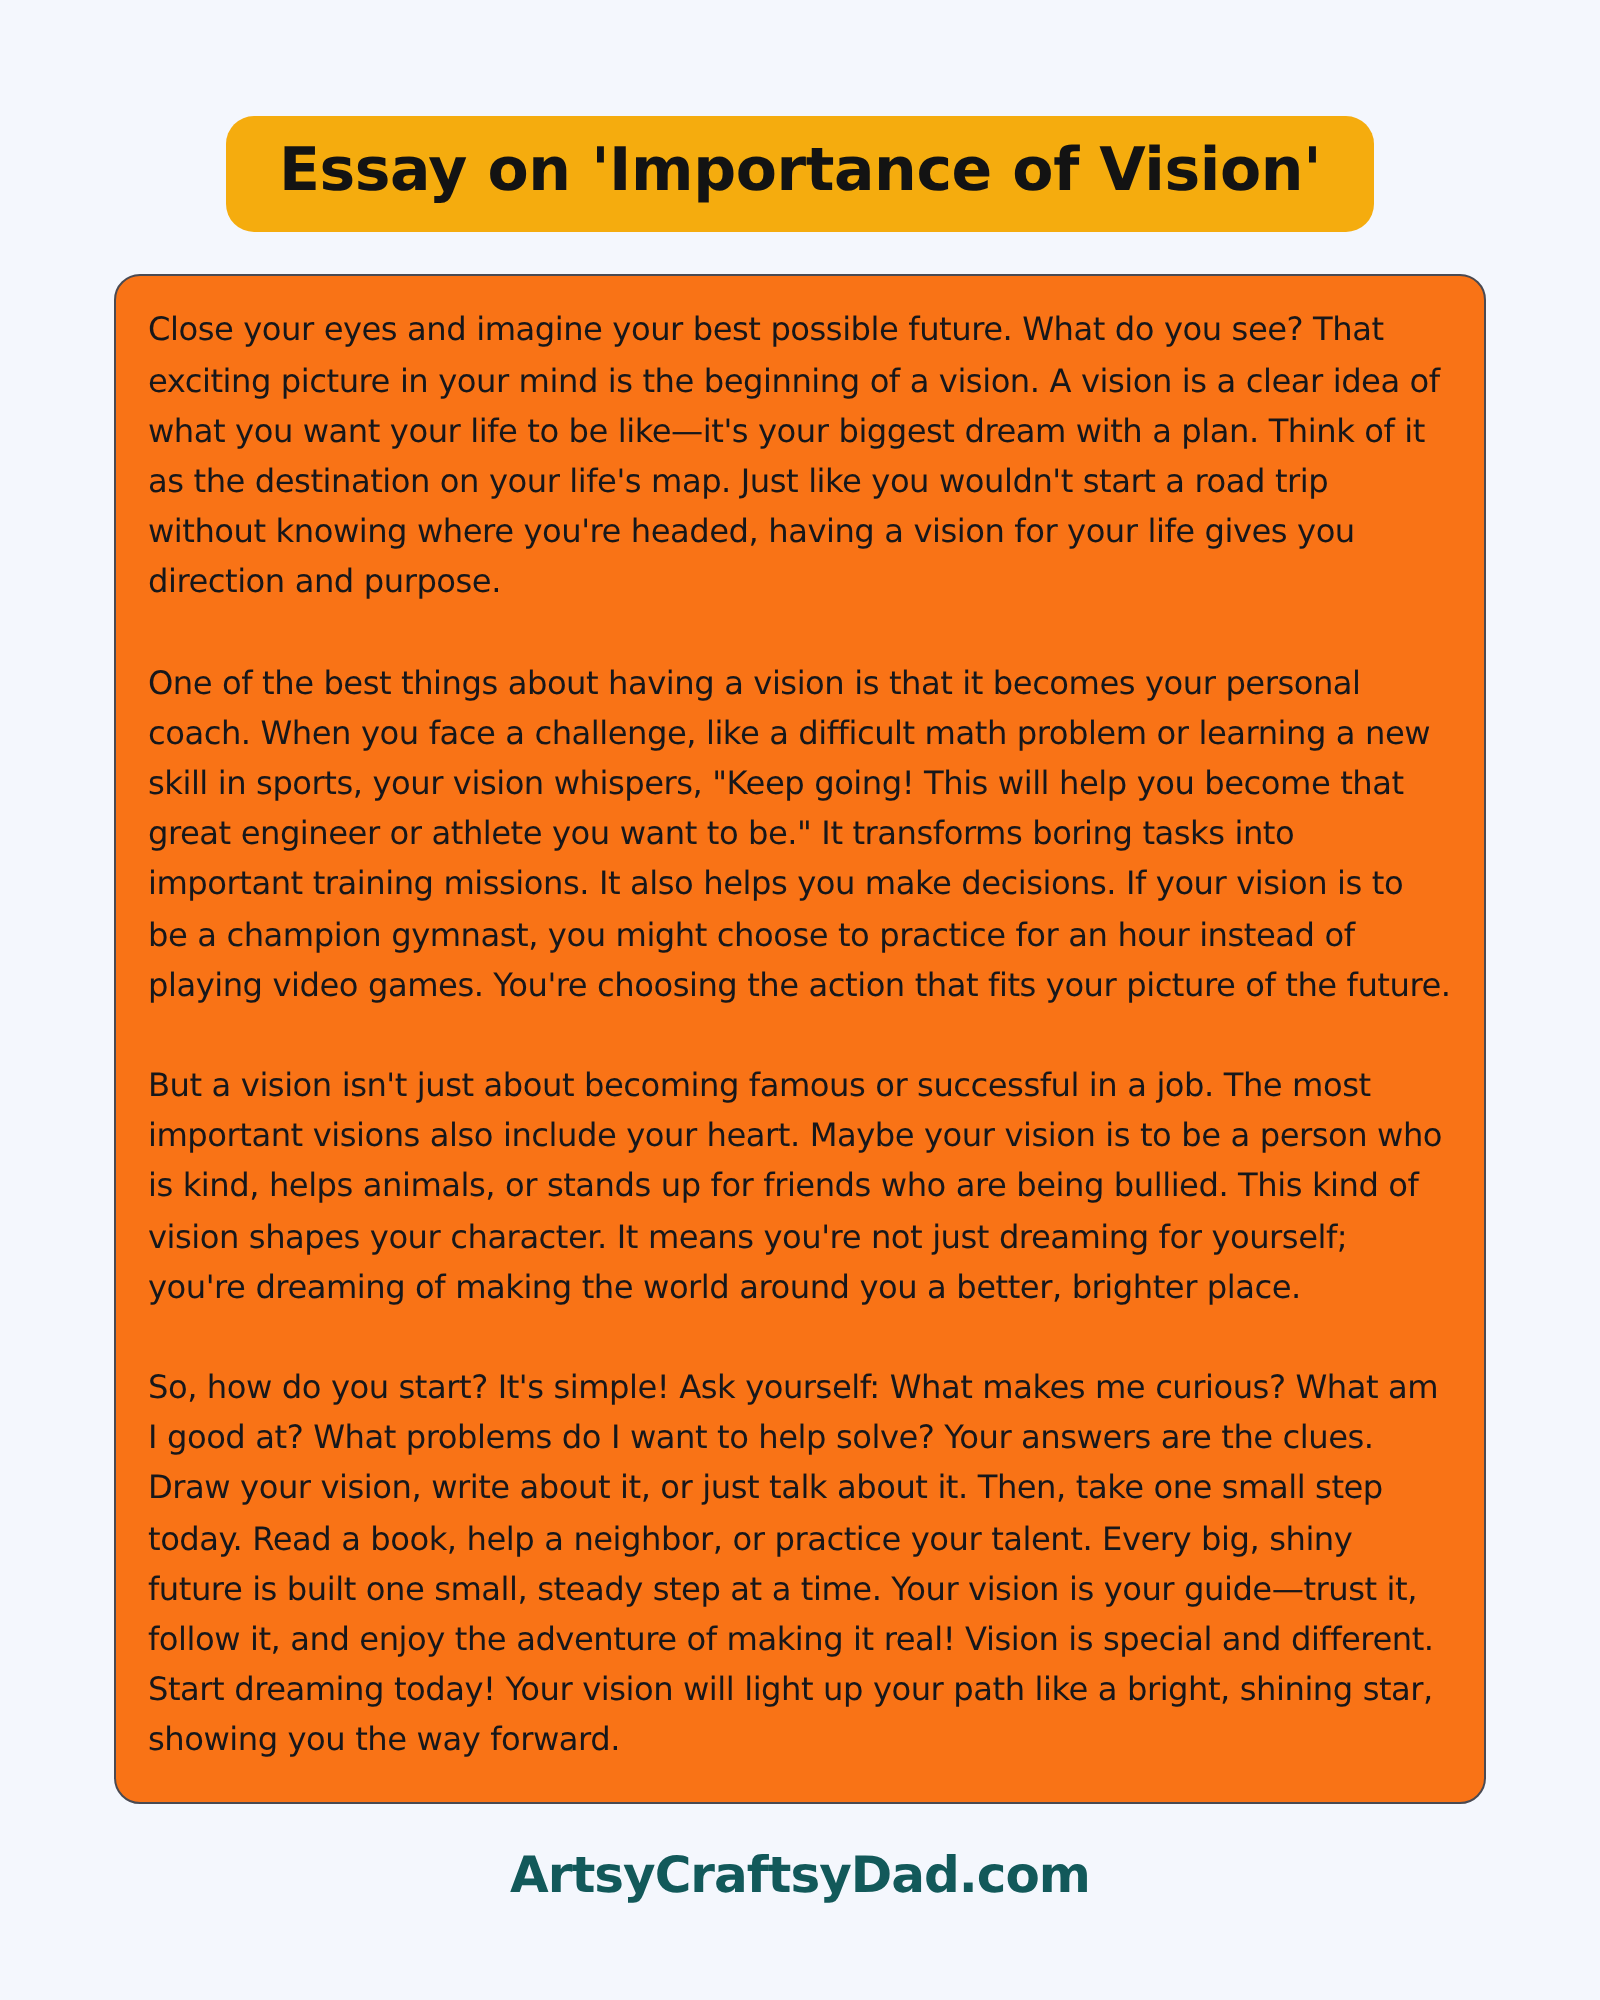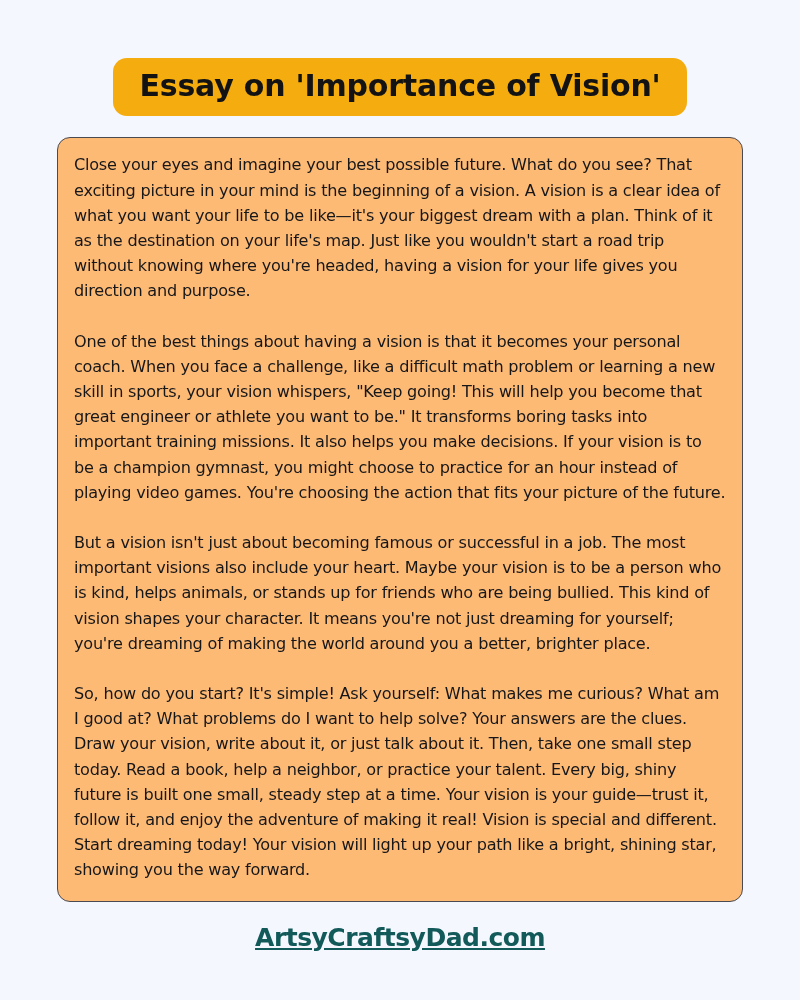--- a/index.html
+++ b/index.html
@@ -42,21 +42,21 @@
     letter-spacing: -0.2px;
     line-height: 1.08;
     white-space: nowrap;
   }
 
   
   .content-box {
     margin-top: 21px;
     width: 686px;
     box-sizing: border-box;
-    background: #fdba74;
+    background: #f97316;
     border: 1.6px solid #4a4a52;
     border-radius: 13px;
     padding: 14px 16px 18px 16px;
   }
 
   .essay-body {
     font-family: "DejaVu Sans", sans-serif;
     font-size: 16.1px;
     line-height: 25.2px;
     color: #17171a;
@@ -78,21 +78,20 @@
     margin-top: 21px;
     width: 100%;
     text-align: center;
   }
   .footer-text {
     font-family: "DejaVu Sans", sans-serif;
     font-size: 25px;
     font-weight: bold;
     color: #12595a;
     letter-spacing: -0.5px;
-    text-decoration: underline;
   }
 </style>
 </head>
 <body>
 
 <div class="page">
 
   <div class="title-banner">
     <div class="title-text">Essay on 'Importance of Vision'</div>
   </div>

